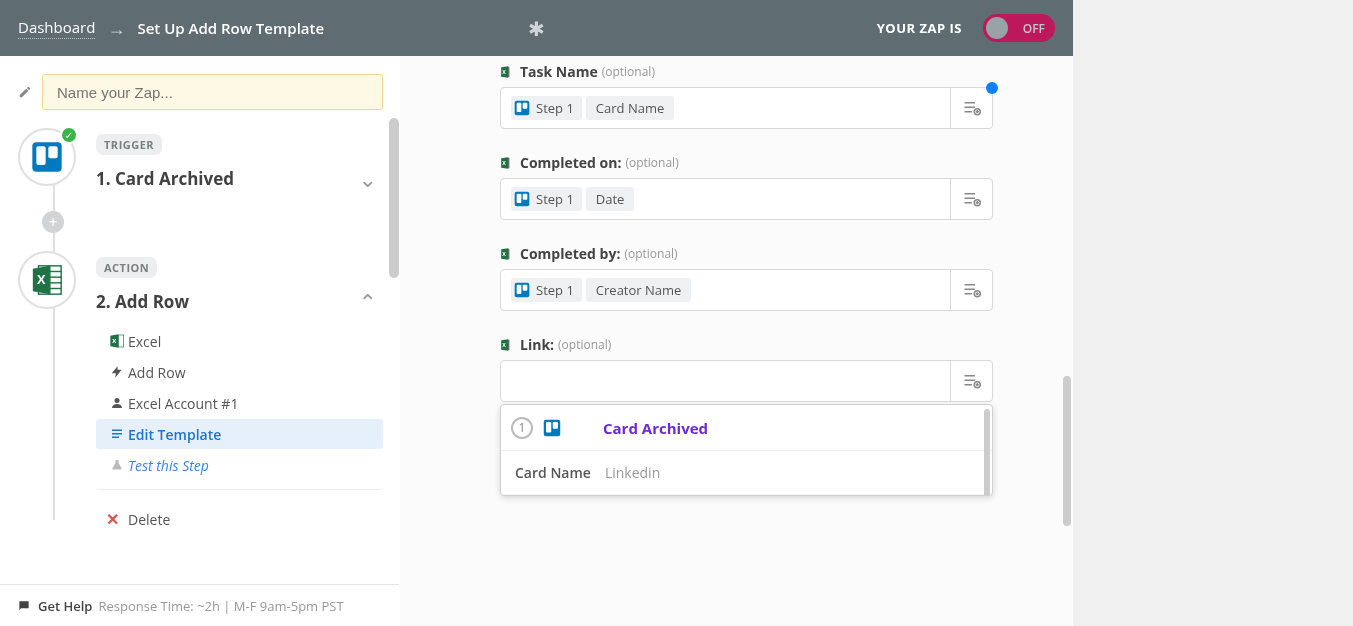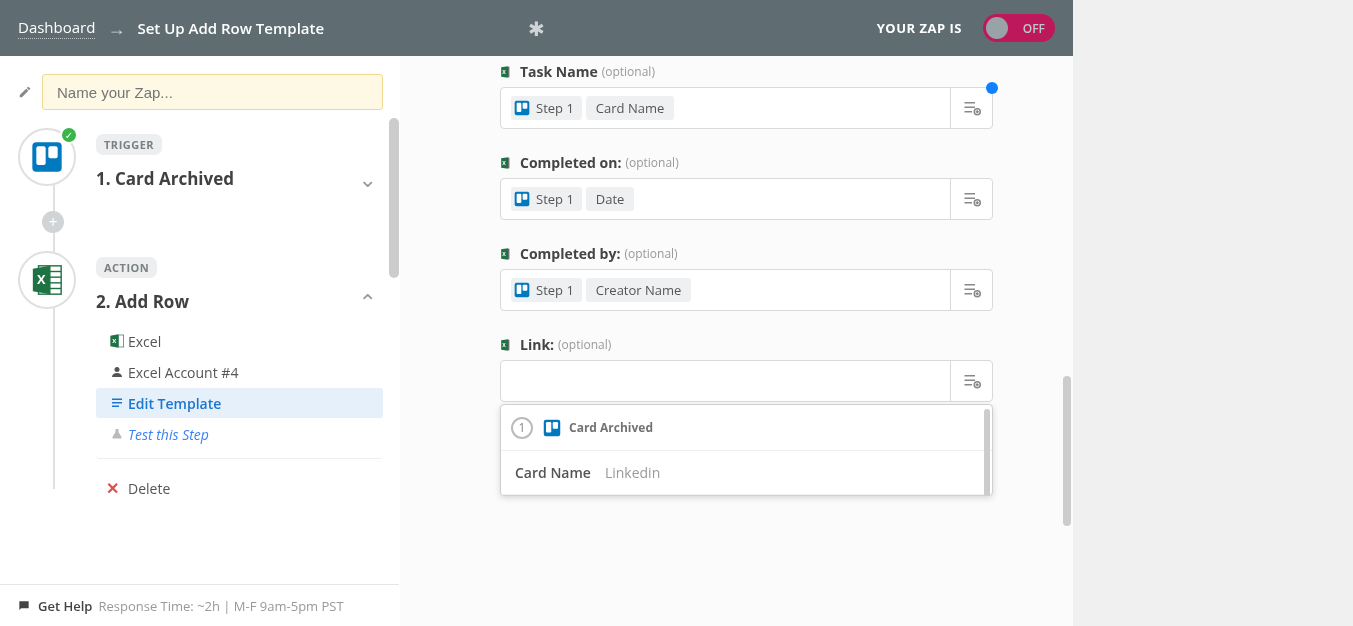--- a/index.html
+++ b/index.html
@@ -77,21 +77,21 @@
   .field-btn { width: 42px; border-left: 1px solid #d9d9d9; display: flex; align-items: center; justify-content: center; font-size: 18px; color: #888; cursor: pointer; }
 
   
   .dropdown { border: 1px solid #d0d0d0; border-radius: 4px; background: #fff; box-shadow: 0 2px 6px rgba(0,0,0,0.15); margin-top: 2px; overflow: hidden; position: relative; }
   .dd-search-row { display: flex; align-items: center; height: 42px; padding: 0 10px; background: linear-gradient(#fdfdfd,#f2f2f2); border-bottom: 1px solid #ddd; }
   .dd-search-row .mag { color: #999; margin-right: 10px; font-size: 15px; }
   .dd-search-input { border: none; outline: none; background: transparent; font-size: 14px; flex: 1; color: #444; }
   .dd-header { display: flex; align-items: center; height: 46px; padding: 0 10px; border-bottom: 1px solid #eee; }
   .dd-step-circle { width: 22px; height: 22px; border: 2px solid #bbb; border-radius: 50%; display: flex; align-items: center; justify-content: center; font-size: 12px; color: #888; margin-right: 10px; }
   .dd-trello { margin-right: 8px; }
-  .dd-header-title { font-weight: 700; color: #737373; font-size: 12px; }
+  .dd-header-title { font-weight: 700; color: #6d28d9; font-size: 15px; margin-left: 34px; }
   .dd-item { display: flex; align-items: baseline; padding: 12px 14px; font-size: 14px; border-bottom: 1px solid #f2f2f2; cursor: pointer; }
   .dd-item.hover { background: #f3f3f3; }
   .dd-key { color: #555; font-weight: 600; margin-right: 14px; white-space: nowrap; }
   .dd-val { color: #9a9a9a; font-size: 14px; overflow: hidden; text-overflow: ellipsis; white-space: nowrap; }
   .dd-scrollbar { position: absolute; right: 2px; top: 4px; width: 6px; height: 100px; background: #ccc; border-radius: 3px; }
 
   
   svg { display: block; }
 </style>
 </head>
@@ -176,26 +176,34 @@
                     <svg width="16" height="16" viewBox="0 0 24 24">
                         <path d="M2 4 L14 2 L14 22 L2 20 Z" fill="#1f7244"></path>
                         <text x="5" y="15" font-size="9" fill="#fff" font-weight="700">X</text>
                         <rect x="14" y="3" width="8" height="18" fill="none" stroke="#1f7244"></rect>
                       </svg>
                   </span>
                   <span>Excel</span>
                 </div>
                 <div class="substep">
                   <span class="ico">
+                    <svg width="14" height="14" viewBox="0 0 24 24">
+                        <path fill="currentColor" d="M13 2L3 14h7l-1 8 11-14h-7z"></path>
+                      </svg>
+                  </span>
+                  <span>Add Row</span>
+                </div>
+                <div class="substep">
+                  <span class="ico">
                     <svg width="12" height="14" viewBox="0 0 24 24">
                         <circle cx="12" cy="7" r="5" fill="currentColor"></circle>
                         <path fill="currentColor" d="M2 22c0-5 4.5-8 10-8s10 3 10 8z"></path>
                       </svg>
                   </span>
-                  <span>Excel Account #4</span>
+                  <span>Excel Account #1</span>
                 </div>
                 <div class="substep active">
                   <span class="ico">
                     <svg width="14" height="12" viewBox="0 0 24 24">
                         <rect x="2" y="3" width="20" height="3" fill="currentColor"></rect>
                         <rect x="2" y="10" width="20" height="3" fill="currentColor"></rect>
                         <rect x="2" y="17" width="14" height="3" fill="currentColor"></rect>
                       </svg>
                   </span>
                   <span>Edit Template</span>

